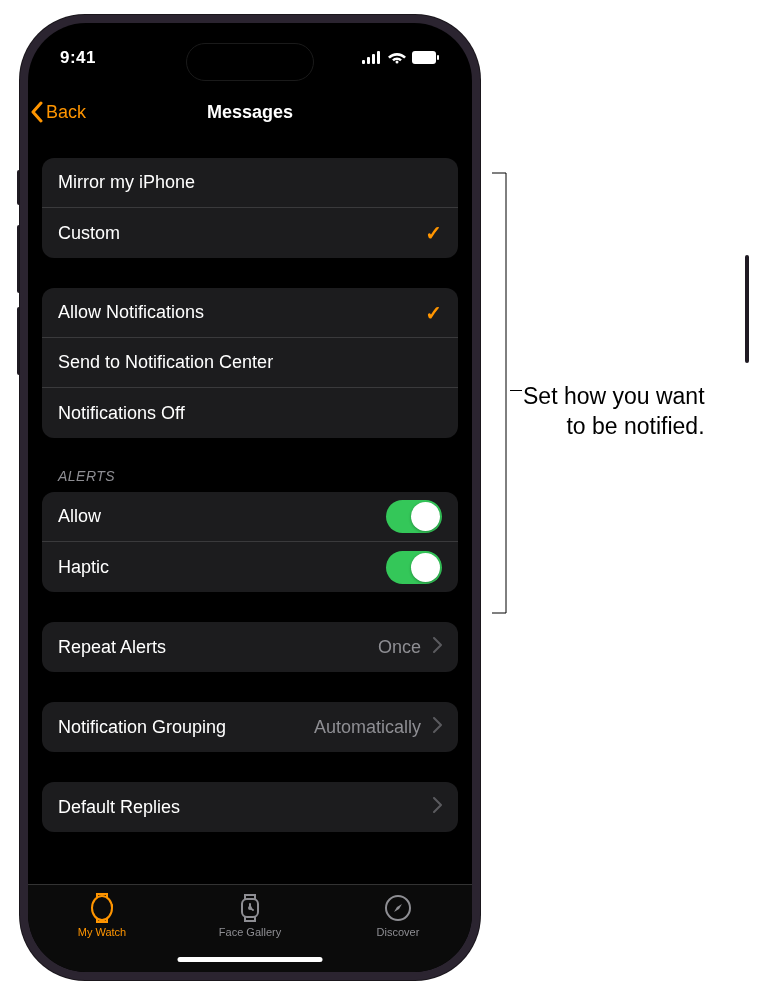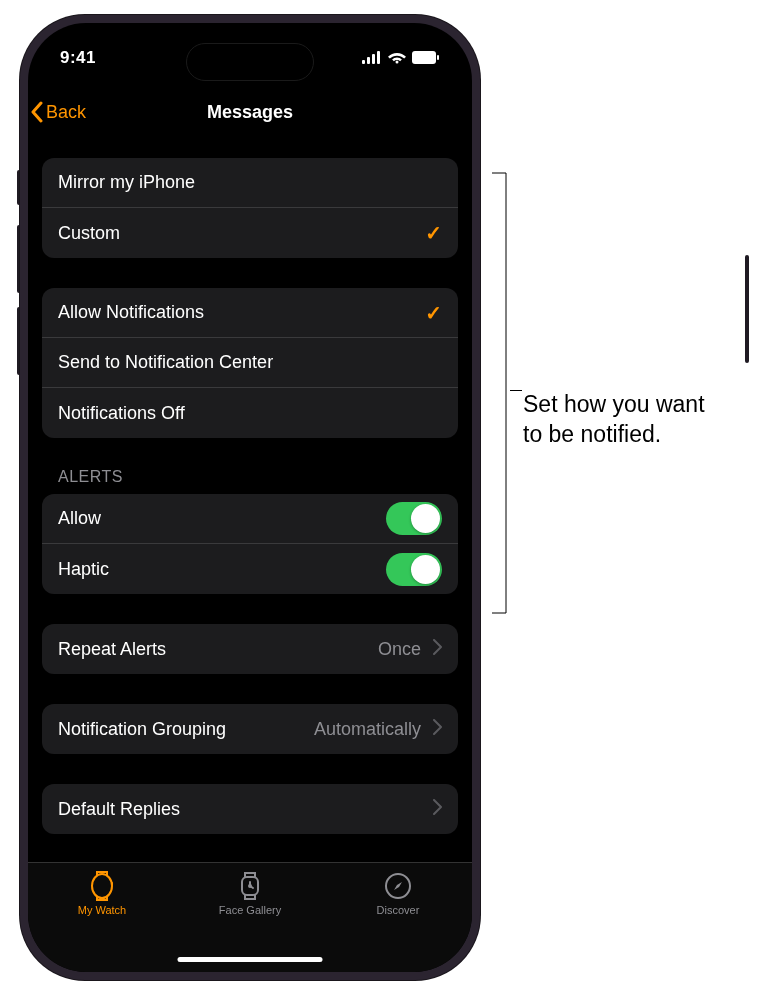--- a/index.html
+++ b/index.html
@@ -93,24 +93,25 @@
       padding: 12px 14px 0;
     }
     .group {
       background: #1c1c1e;
       border-radius: 12px;
       margin-bottom: 30px;
       overflow: hidden;
     }
     .group-header {
       color: #8e8e93;
-      font-size: 16px;
+      font-size: 14px;
       text-transform: uppercase;
       padding: 0 16px 8px;
       letter-spacing: 0.5px;
+      font-style: italic;
     }
     .row {
       height: 50px;
       padding: 13px 16px;
       display: flex;
       align-items: center;
       justify-content: space-between;
       color: #fff;
       font-size: 18px;
       border-bottom: 0.5px solid #3a3a3c;
@@ -141,21 +142,21 @@
       right: 2px;
       top: 2px;
       width: 29px;
       height: 29px;
       background: #fff;
       border-radius: 50%;
       box-shadow: 0 1px 3px rgba(0,0,0,0.3);
     }
 
     .tab-bar {
-      height: 110px;
+      height: 88px;
       display: flex;
       justify-content: space-around;
       align-items: flex-start;
       padding-top: 8px;
       border-top: 0.33px solid #333;
       background: rgba(12,12,12,0.9);
     }
     .tab {
       display: flex;
       flex-direction: column;
@@ -174,24 +175,25 @@
       transform: translateX(-50%);
       width: 145px;
       height: 5px;
       background: #fff;
       border-radius: 3px;
     }
 
     .callout {
       position: absolute;
       left: 523px;
-      top: 390px;
+      top: 382px;
       font-size: 23px;
       color: #000;
       line-height: 1.3;
+      text-align: right;
     }
     .bracket {
       position: absolute;
       left: 492px;
       top: 172px;
       width: 18px;
       height: 442px;
     }
     .bracket svg { overflow: visible; }
     .tick {

